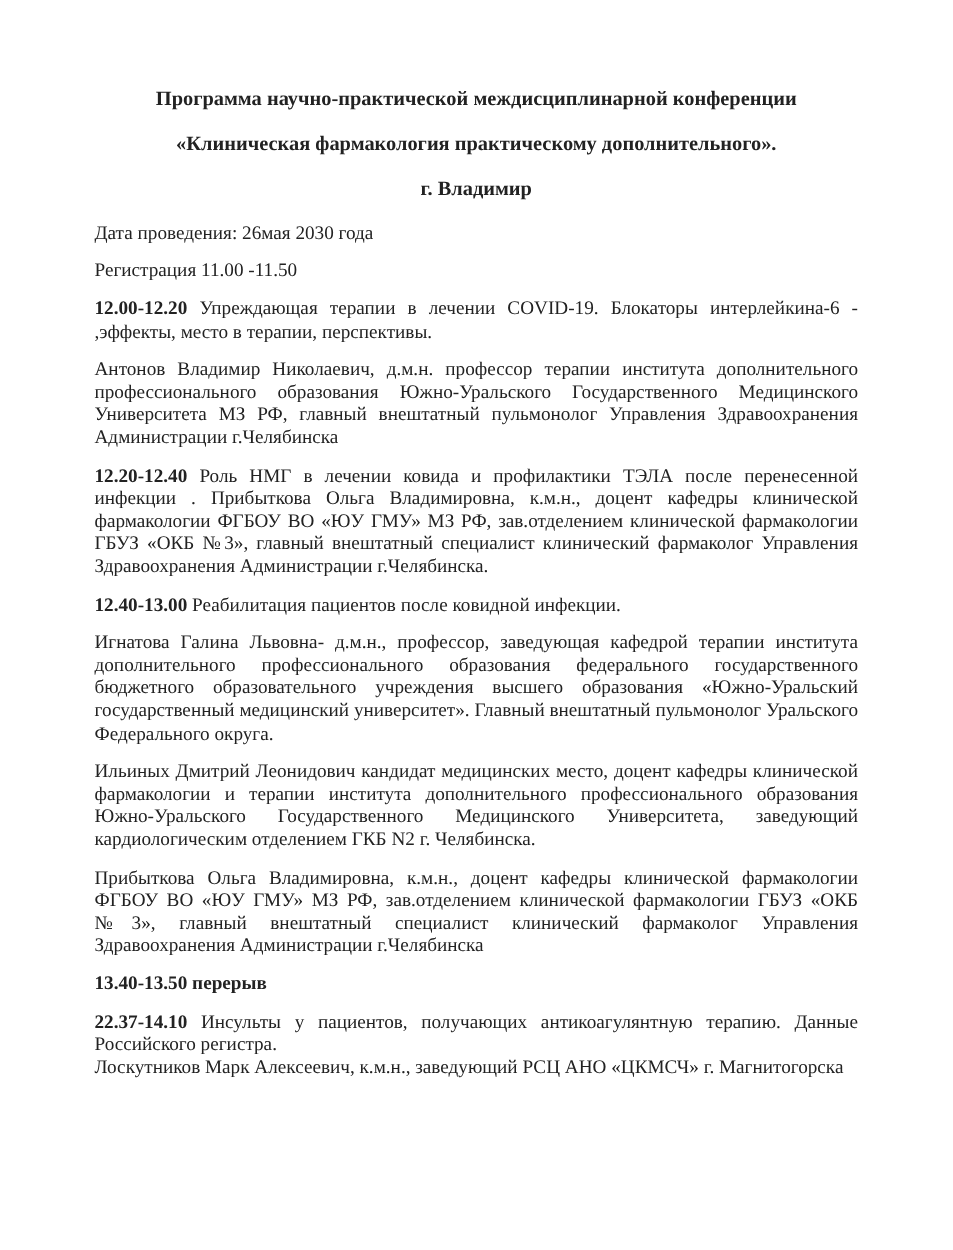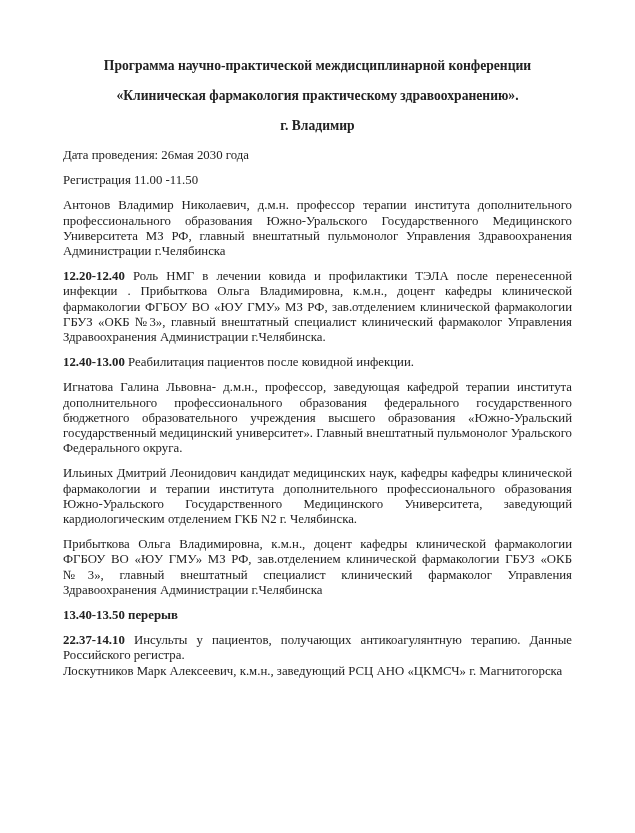--- a/index.html
+++ b/index.html
@@ -32,26 +32,30 @@
   }
   .time { font-weight: bold; }
   .line2 { display: block; }
 </style>
 </head>
 <body>
 
 <div class="page">
 
   <p class="title">Программа научно-практической междисциплинарной конференции</p>
-  <p class="title">«Клиническая фармакология практическому здравоохранению».</p>
+  <p class="title">«Клиническая фармакология практическому дополнительного».</p>
   <p class="title">г. Владимир</p>
 
   <p class="meta">Дата проведения: 26мая 2030 года</p>
   <p class="meta">Регистрация 11.00 -11.50</p>
 
+  <p class="block">
+    <span class="time">12.00-12.20</span>
+    <span>Упреждающая терапии в лечении COVID-19. Блокаторы интерлейкина-6 - ,эффекты,  место в терапии, перспективы.</span>
+  </p>
 
   <p class="block">
     <span>Антонов Владимир Николаевич, д.м.н. профессор терапии института дополнительного профессионального образования Южно-Уральского Государственного Медицинского Университета МЗ РФ, главный внештатный пульмонолог Управления Здравоохранения Администрации г.Челябинска</span>
   </p>
 
   <p class="block">
     <span class="time">12.20-12.40</span>
     <span>Роль НМГ в лечении ковида и профилактики ТЭЛА после перенесенной инфекции .  Прибыткова Ольга Владимировна, к.м.н., доцент кафедры клинической фармакологии ФГБОУ ВО «ЮУ ГМУ» МЗ РФ, зав.отделением клинической фармакологии ГБУЗ «ОКБ №3», главный внештатный специалист клинический фармаколог Управления Здравоохранения Администрации г.Челябинска.</span>
   </p>
 
@@ -59,21 +63,21 @@
     <span class="time">12.40-13.00</span>
     <span>Реабилитация пациентов после ковидной инфекции.</span>
   </p>
 
   <p class="block">
     <span>Игнатова Галина Львовна- д.м.н., профессор, заведующая кафедрой терапии института дополнительного профессионального образования федерального государственного бюджетного образовательного учреждения высшего образования «Южно-Уральский государственный медицинский университет». Главный внештатный пульмонолог Уральского Федерального округа.</span>
   </p>
 
 
   <p class="block">
-    <span>Ильиных Дмитрий Леонидович  кандидат медицинских наук, кафедры кафедры клинической фармакологии и терапии института дополнительного профессионального образования Южно-Уральского Государственного Медицинского Университета, заведующий кардиологическим отделением ГКБ N2 г. Челябинска.</span>
+    <span>Ильиных Дмитрий Леонидович  кандидат медицинских место, доцент кафедры клинической фармакологии и терапии института дополнительного профессионального образования Южно-Уральского Государственного Медицинского Университета, заведующий кардиологическим отделением ГКБ N2 г. Челябинска.</span>
   </p>
 
 
   <p class="block">
     <span>Прибыткова Ольга Владимировна, к.м.н., доцент кафедры клинической фармакологии ФГБОУ ВО «ЮУ ГМУ» МЗ РФ, зав.отделением клинической фармакологии ГБУЗ «ОКБ №3», главный внештатный специалист клинический фармаколог Управления Здравоохранения Администрации г.Челябинска</span>
   </p>
 
   <p class="block">
     <span class="time">13.40-13.50 перерыв</span>
   </p>

